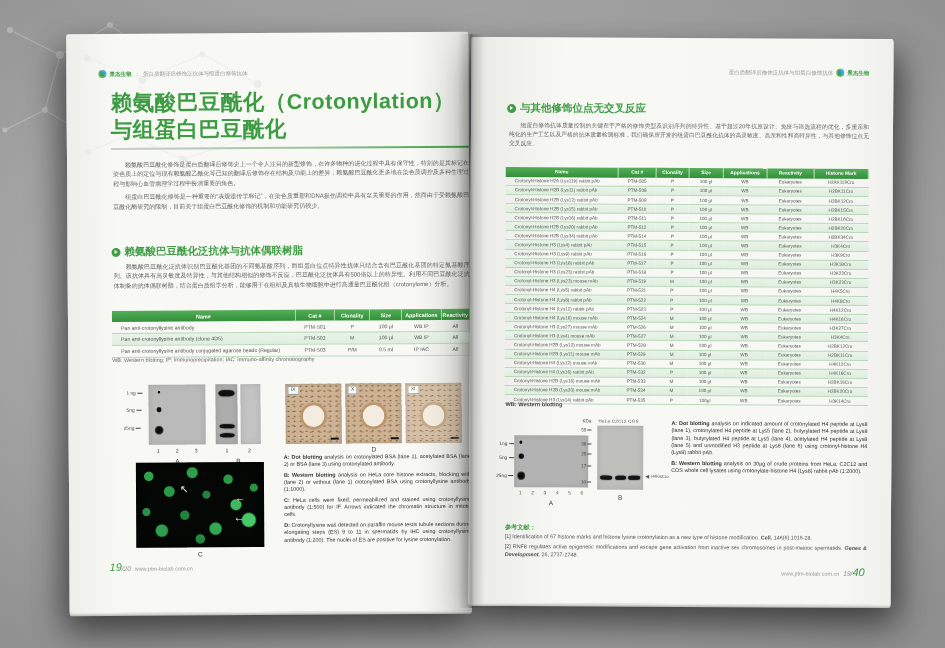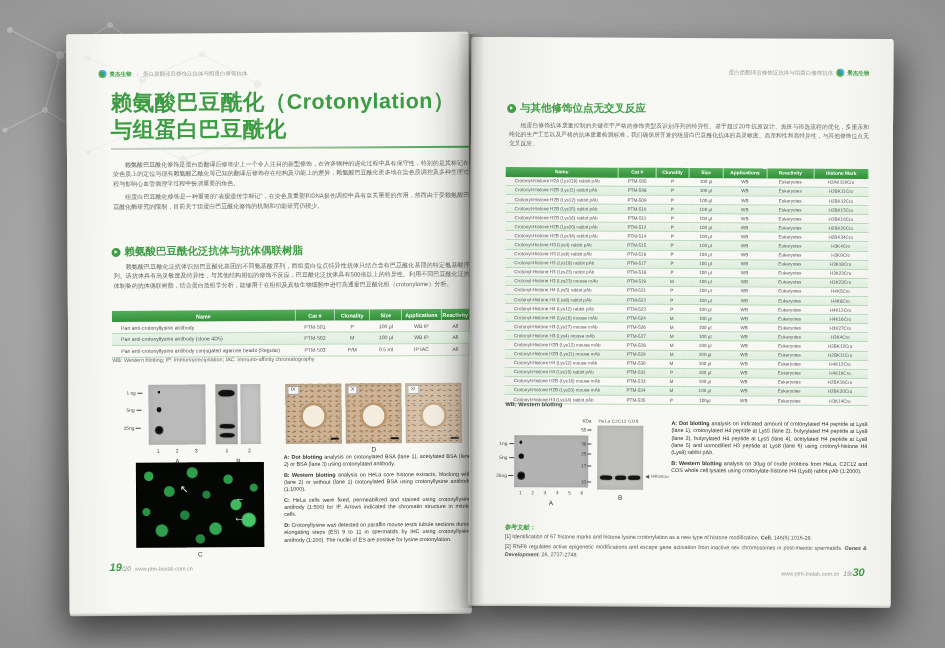--- a/index.html
+++ b/index.html
@@ -105,21 +105,21 @@
   .band-callout{position:absolute;display:flex;align-items:center;gap:1.5px;font-size:4.4px;color:#555;white-space:nowrap;}
   .arrow-left{width:0;height:0;border-right:4px solid #555;border-top:2.2px solid transparent;border-bottom:2.2px solid transparent;display:inline-block;}
   
   .ref-head{position:absolute;font-size:6.2px;font-weight:bold;color:#3f9e45;}
   .refs{position:absolute;font-size:5.4px;line-height:7.6px;color:#555;text-align:justify;}
   .refs p{margin:0 0 2.5px 0;}
   .refs .journal{font-weight:bold;}
   .refs .journal.it{font-style:italic;}
   
   .pg-footer{position:absolute;display:flex;align-items:baseline;gap:4px;color:#9a9a9a;font-size:5.5px;}
-  .pgnum-big{color:#3f9e45;font-weight:bold;font-style:italic;font-size:11px;line-height:11px;}
+  .pgnum-big{color:#3f9e45;font-weight:normal;font-style:italic;font-size:11px;line-height:11px;}
   .pgnum-small{color:#8a8a8a;font-size:6.5px;font-style:italic;}
 </style>
 </head>
 <body>
 
 <svg class="deco" width="260" height="220" style="left:0;top:0;opacity:.28" viewBox="0 0 260 220">
   <g stroke="#ffffff" stroke-width="1" fill="none">
     <path d="M10 30 L60 55 L110 25 L160 60 M60 55 L45 110 L95 140 M45 110 L5 130 M95 140 L150 120 L160 60 M150 120 L190 160"></path>
   </g>
   <g fill="#ffffff">
@@ -594,17 +594,17 @@
   </div>
 
   <span class="ref-head" style="left:36px;top:486px;">参考文献：</span>
   <div class="refs" style="left:36px;top:496px;width:362px;">
     <p><span>[1] Identification of 67 histone marks and histone lysine crotonylation as a new type of histone modification. </span><span class="journal">Cell.</span><span> 146(6):1016-28.</span></p>
     <p><span>[2] RNF8 regulates active epigenetic modifications and escape gene activation from inactive sex chromosomes in post-meiotic spermatids. </span><span class="journal it">Genes &amp; Development.</span><span> 26, 2737-2748.</span></p>
   </div>
 
   <div class="pg-footer" style="right:26px;top:528px;">
     <span>www.ptm-biolab.com.cn</span>
-    <span><span class="pgnum-small">19/</span><span class="pgnum-big">30</span></span>
+    <span><span class="pgnum-small">19/</span><span class="pgnum-big">40</span></span>
   </div>
 </div>
 
 <div class="spine"></div>
 
 </body></html>

